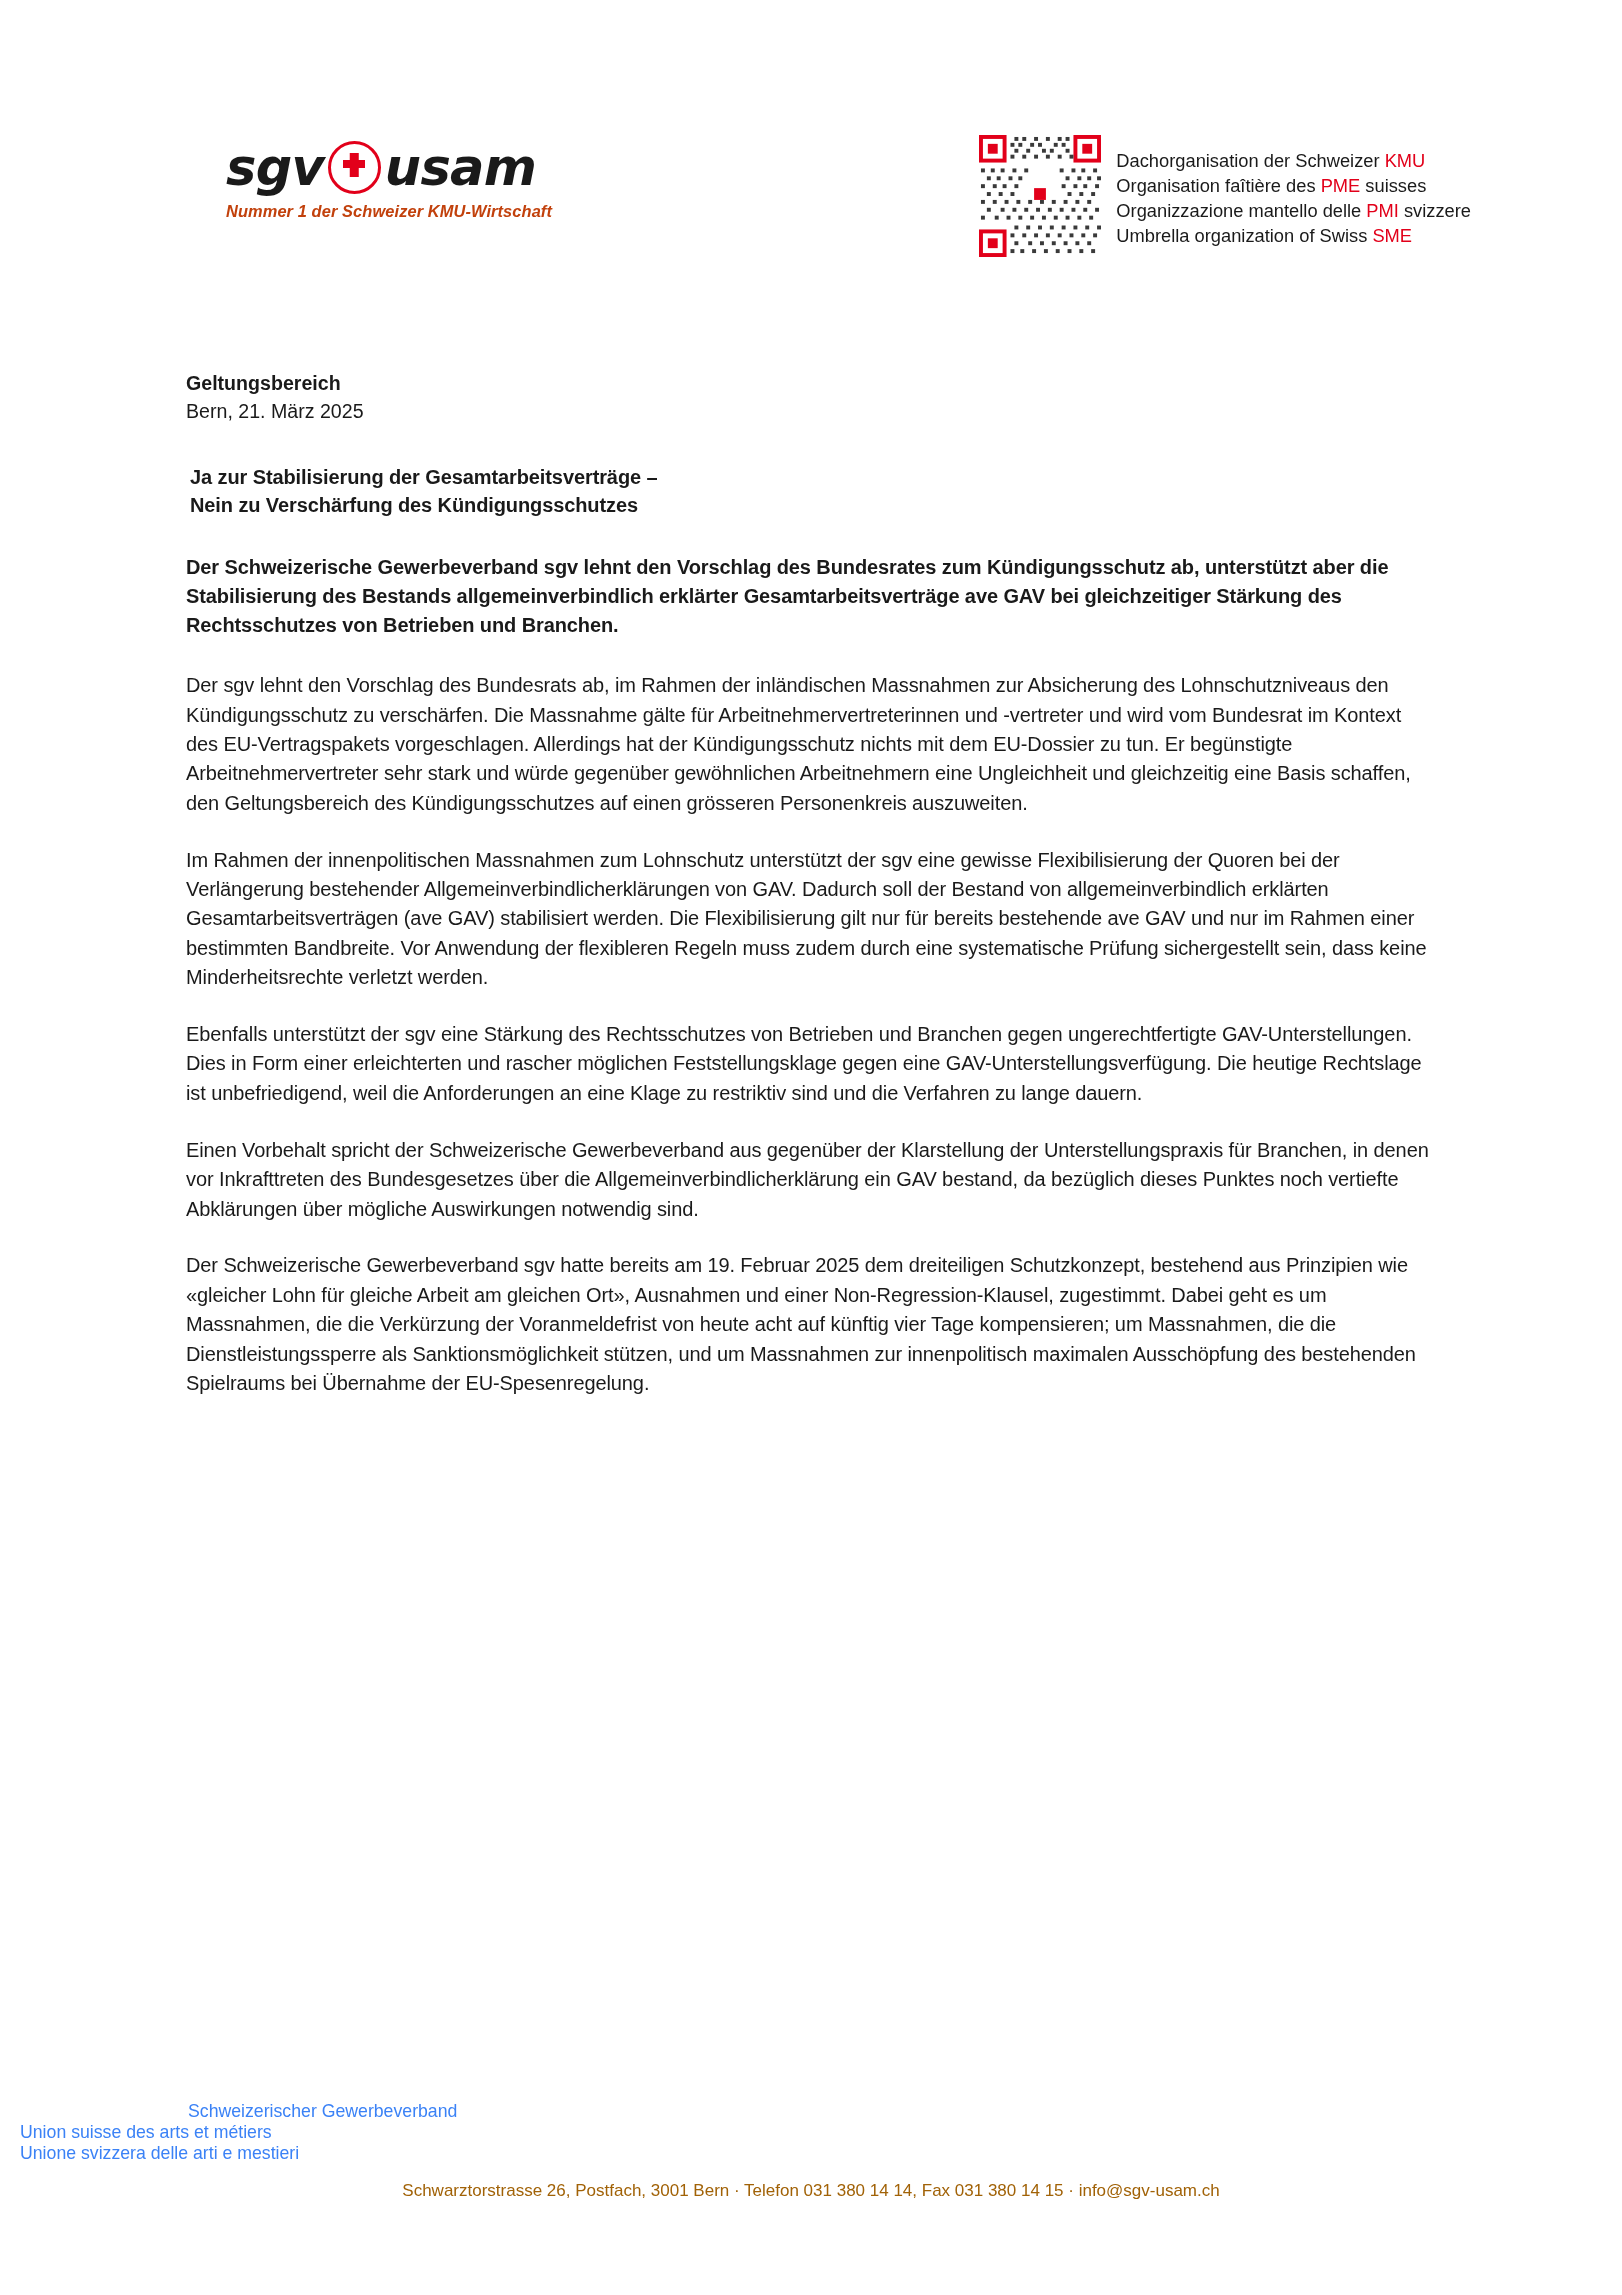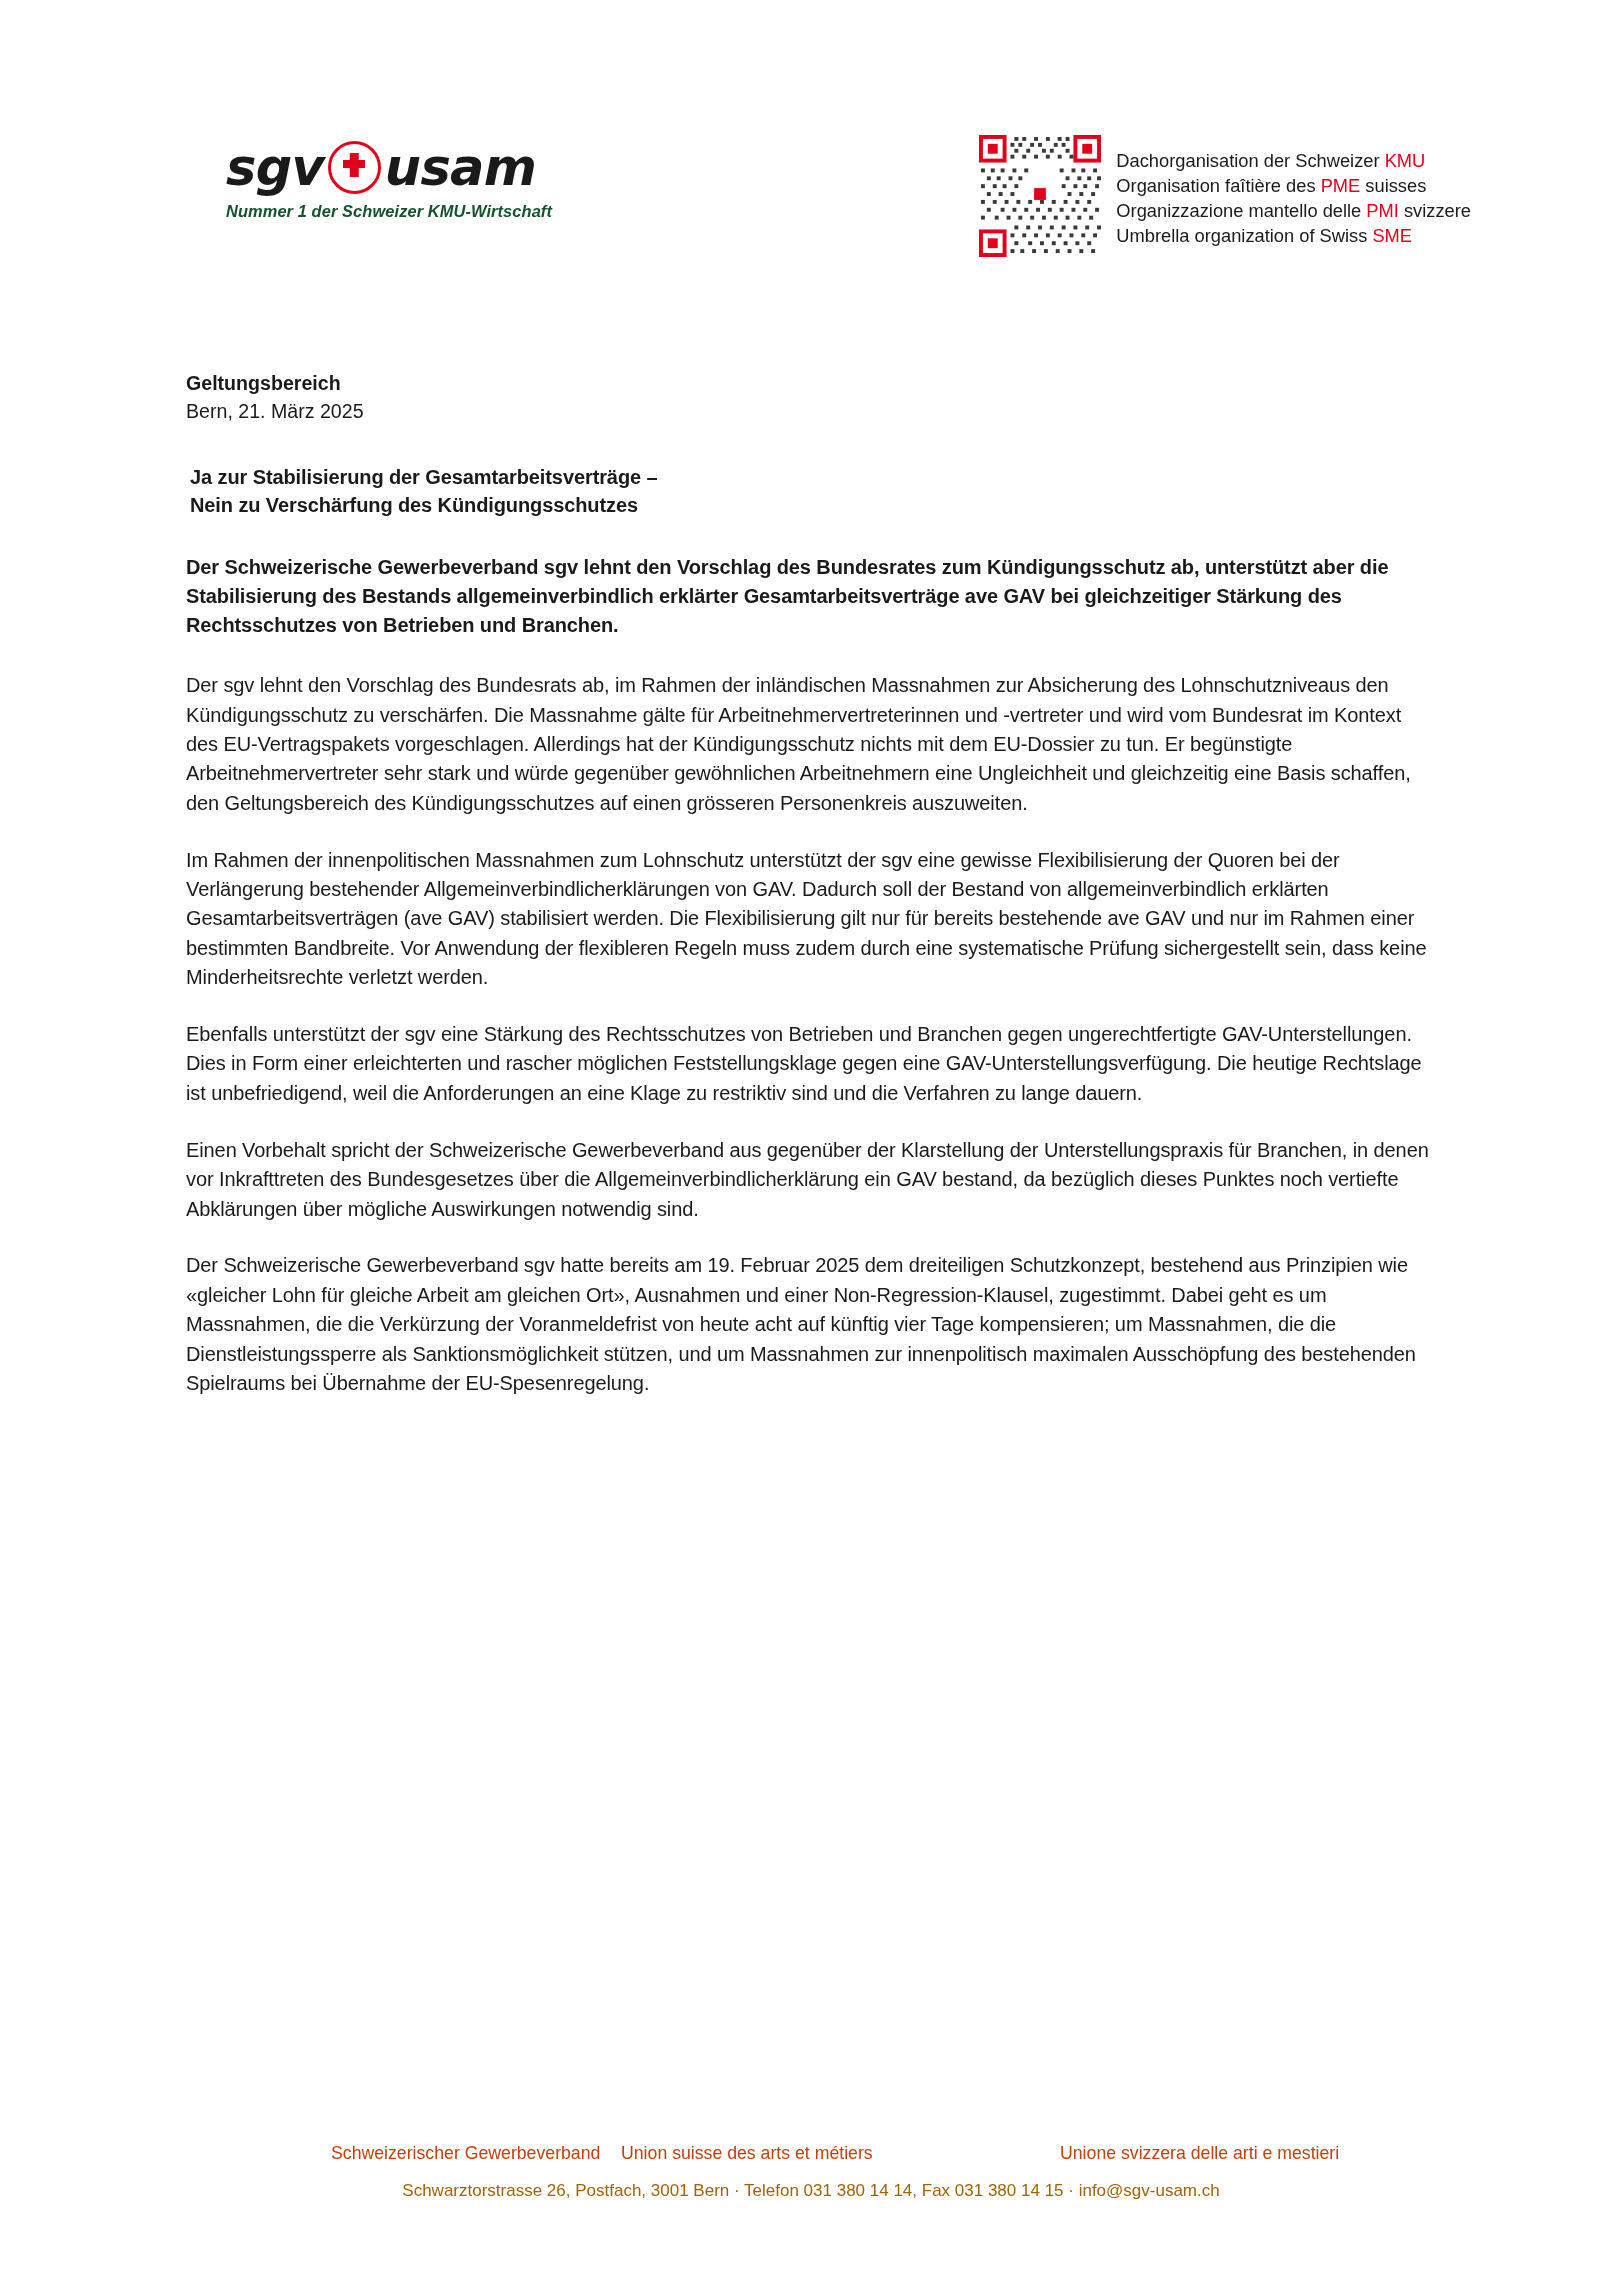--- a/index.html
+++ b/index.html
@@ -76,21 +76,21 @@
     transform: translateX(-50%);
     width: 22px;
     height: 7.9px;
     background: #e2001a;
   }
   .logo-tagline {
     margin-top: 7.9px;
     font-size: 16.4px;
     font-style: italic;
     font-weight: bold;
-    color: #14532d;
+    color: #c2410c;
     letter-spacing: 0.1px;
   }
 
   .org-block {
     position: absolute;
     right: 0;
     top: -6.5px;
     display: flex;
     align-items: flex-start;
   }
@@ -151,23 +151,24 @@
   .footer {
     position: absolute;
     left: 0;
     right: 0;
     bottom: 90px;
     text-align: center;
   }
   .footer-langs {
     display: flex;
     justify-content: center;
-    color: #c2410c;
+    color: #3b82f6;
     font-size: 17.7px;
     margin-bottom: 13px;
+    flex-direction: column;
   }
   .footer-langs span { display: inline-block; padding-left: 20px; }
   .footer-langs .l1 { width: 458px; text-align: left; padding-left: 188px; box-sizing: border-box; }
   .footer-langs .l2 { width: 419px; text-align: left; }
   .footer-langs .l3 { width: 419px; text-align: left; }
   .footer-line {
     font-size: 17px;
     line-height: 1.62;
     color: #a16207;
   }

